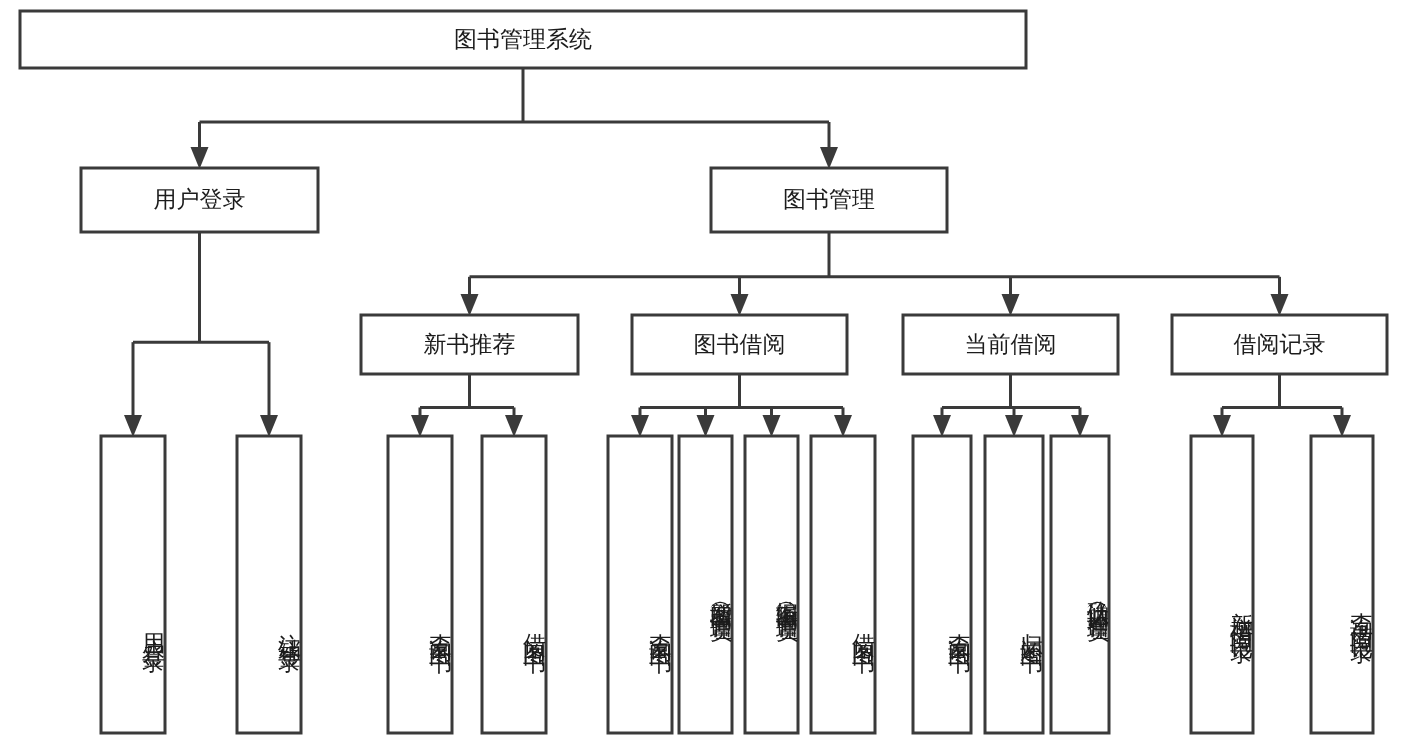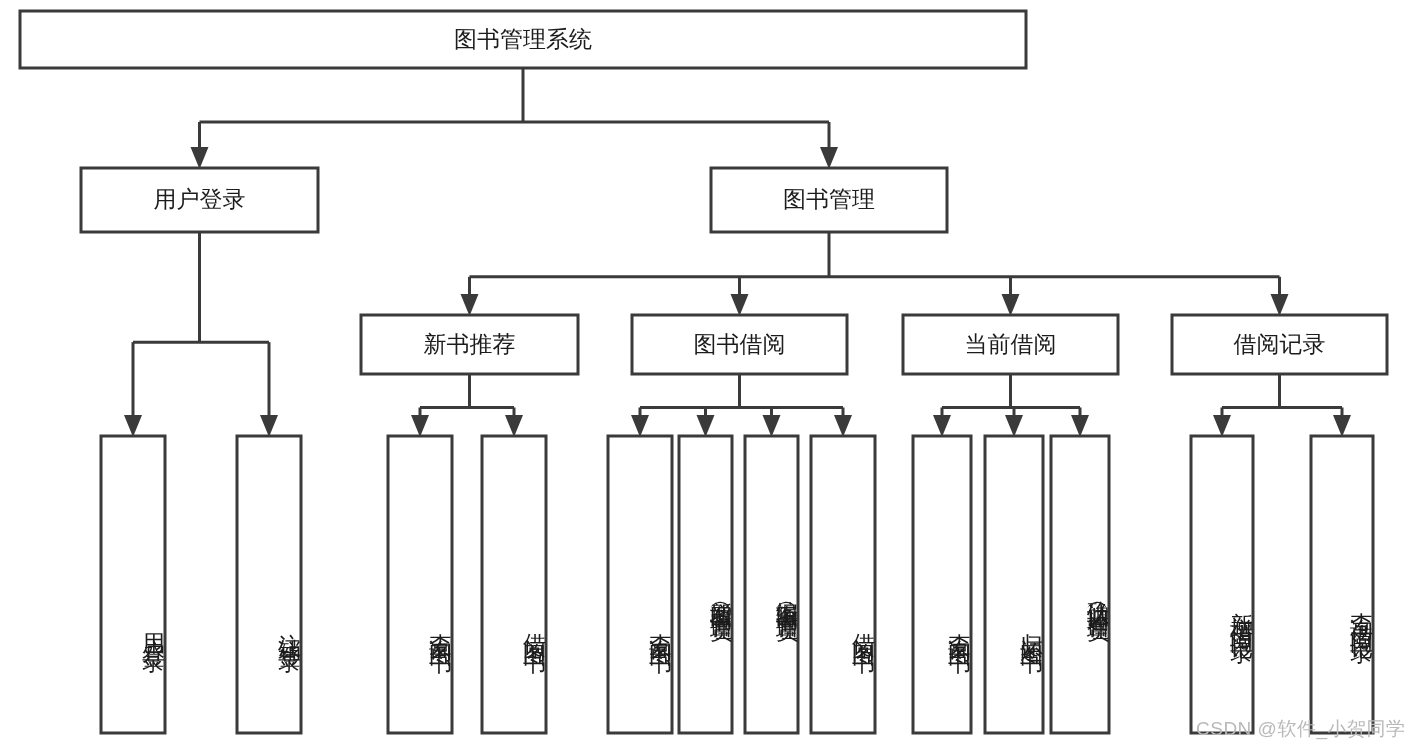--- a/index.html
+++ b/index.html
@@ -174,15 +174,14 @@
       <div class="node-label-v" style="left: 679px; width: 53px; top: 463px; height: 266px; font-size: 22px; letter-spacing: 3px;">新增图书（管理员）</div>
       <div class="node-label-v" style="left: 745px; width: 53px; top: 463px; height: 266px; font-size: 22px; letter-spacing: 3px;">编辑图书（管理员）</div>
       <div class="node-label-v" style="left: 811px; width: 64px; top: 524.5px; height: 204.5px; font-size: 23px; letter-spacing: 6px;">借阅图书</div>
       <div class="node-label-v" style="left: 913px; width: 58px; top: 524.5px; height: 204.5px; font-size: 23px; letter-spacing: 6px;">查询图书</div>
       <div class="node-label-v" style="left: 985px; width: 58px; top: 524.5px; height: 204.5px; font-size: 23px; letter-spacing: 6px;">归还图书</div>
       <div class="node-label-v" style="left: 1051px; width: 58px; top: 463px; height: 266px; font-size: 22px; letter-spacing: 3px;">确认归还（管理员）</div>
       <div class="node-label-v" style="left: 1191px; width: 62px; top: 494.5px; height: 234.5px; font-size: 23px; letter-spacing: 6px;">新增借阅记录</div>
       <div class="node-label-v" style="left: 1311px; width: 62px; top: 494.5px; height: 234.5px; font-size: 23px; letter-spacing: 6px;">查询借阅记录</div>
     </div>
 
-  <div class="watermark" style="left: 1196px; top: 716px; color: rgb(185, 185, 185);">CSDN @软件_小贺同学</div>
 
 </div>
 
 </body></html>

